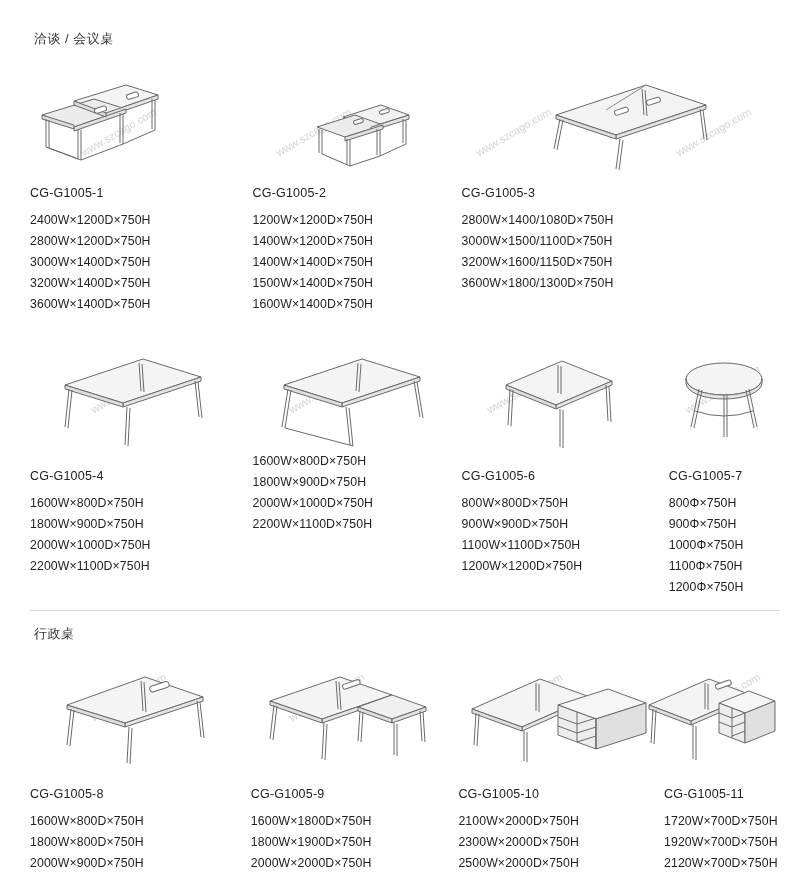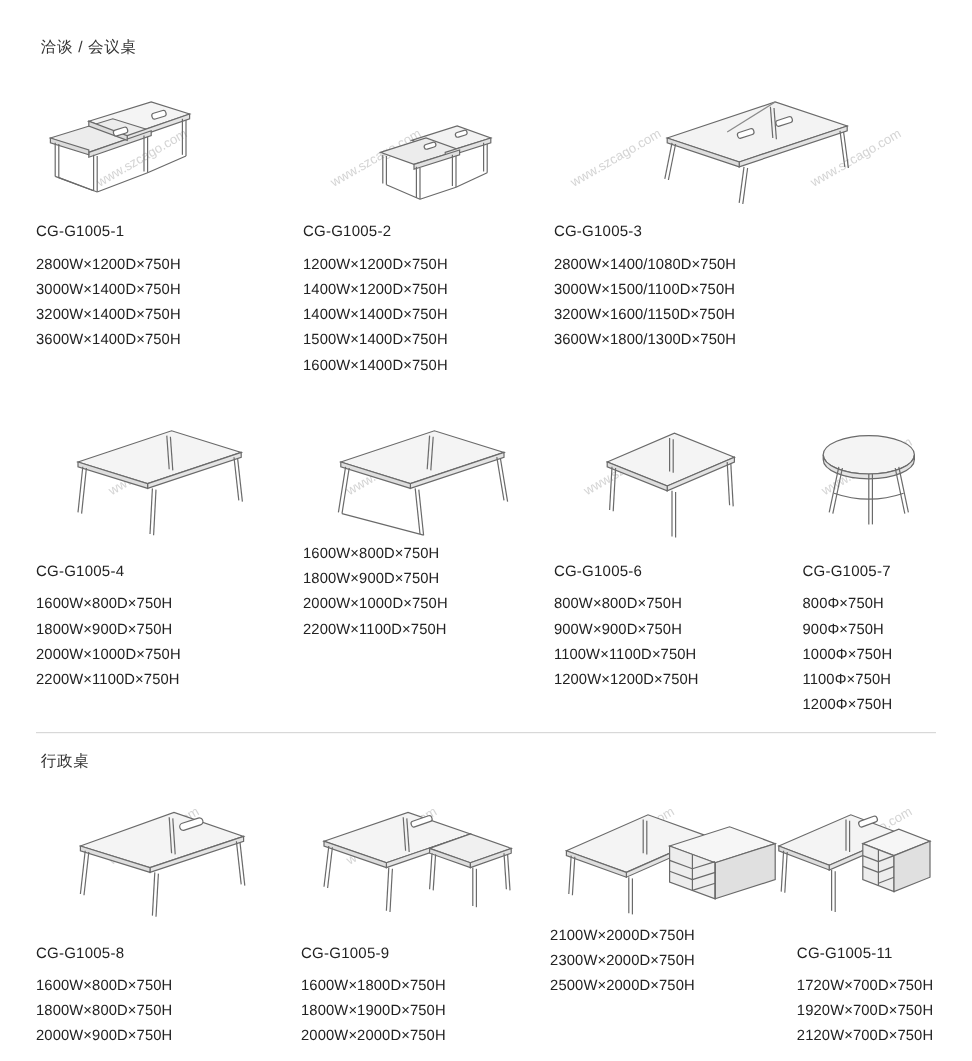--- a/index.html
+++ b/index.html
@@ -117,20 +117,21 @@
                   <line x1="89" y1="51" x2="89" y2="81"></line>
                 <line x1="15" y1="85" x2="47" y2="97"></line>
                 <line x1="89" y1="81" x2="121" y2="67"></line>
                 <line x1="47" y1="97" x2="89" y2="81"></line>
                 <line x1="12" y1="84" x2="44" y2="96"></line>
               </g>
             </svg>
           </div>
           <div class="code">CG-G1005-1</div>
           <div class="specs">
+            <div>2400W×1200D×750H</div>
             <div>2800W×1200D×750H</div>
             <div>3000W×1400D×750H</div>
             <div>3200W×1400D×750H</div>
             <div>3600W×1400D×750H</div>
           </div>
         </div>
 
         <div class="col" style="width:218px">
           <div class="fig">
             <svg width="200" height="105" viewBox="0 0 200 105">
@@ -409,20 +410,21 @@
                 <line x1="111" y1="53" x2="111" y2="83"></line>
                 <line x1="92" y1="58" x2="111" y2="65"></line>
                 <line x1="92" y1="67" x2="111" y2="74"></line>
                 <line x1="111" y1="65" x2="130" y2="59"></line>
                 <line x1="111" y1="74" x2="130" y2="68"></line>
                 <line x1="111" y1="83" x2="130" y2="77"></line>
                 <line x1="130" y1="60" x2="130" y2="90"></line>
               </g>
             </svg>
           </div>
+          <div class="code">CG-G1005-10</div>
           <div class="specs">
             <div>2100W×2000D×750H</div>
             <div>2300W×2000D×750H</div>
             <div>2500W×2000D×750H</div>
           </div>
         </div>
 
         <div class="col" style="width:116px">
           <div class="fig tall">
             <svg width="140" height="110" viewBox="0 0 140 110" style="margin-left:-10px">

